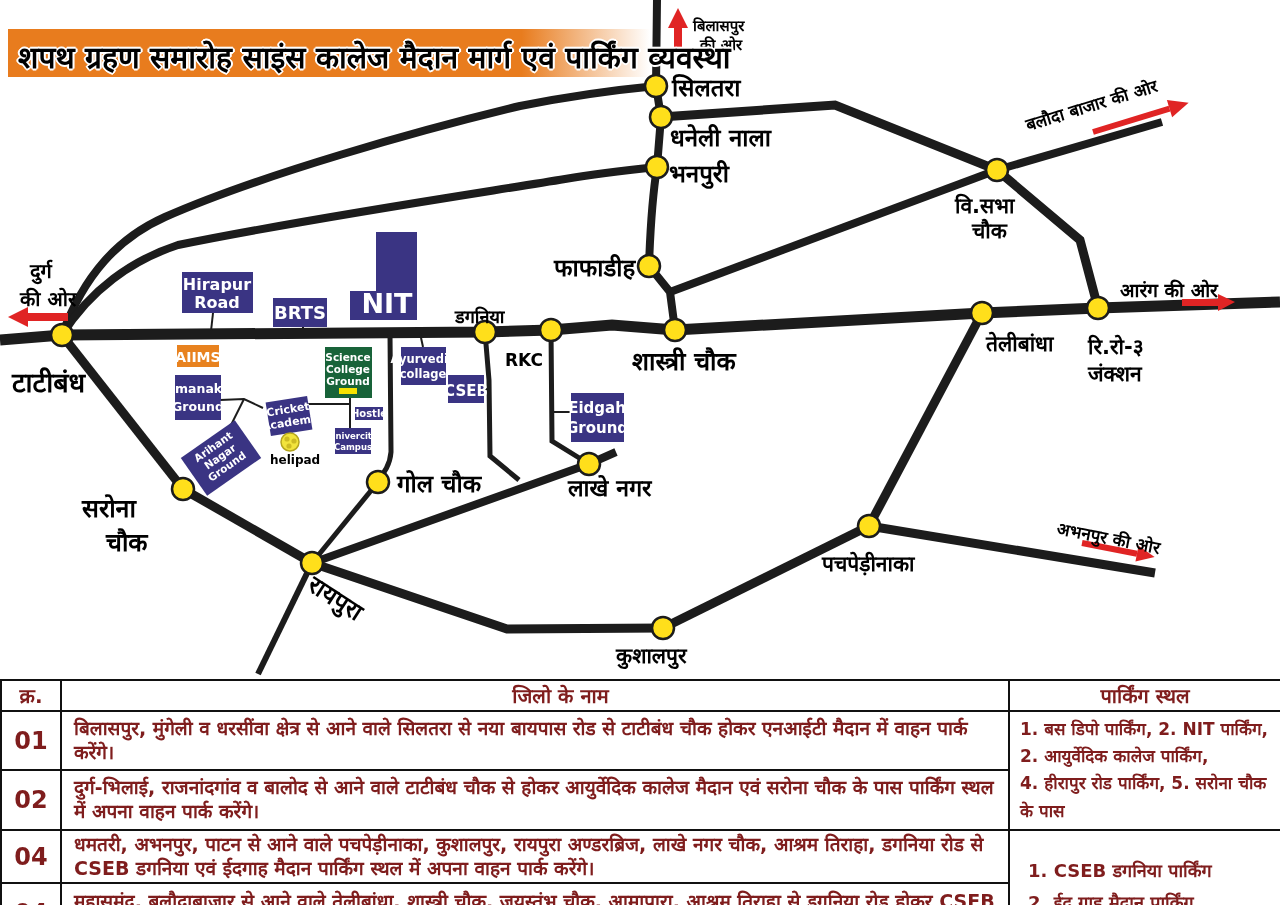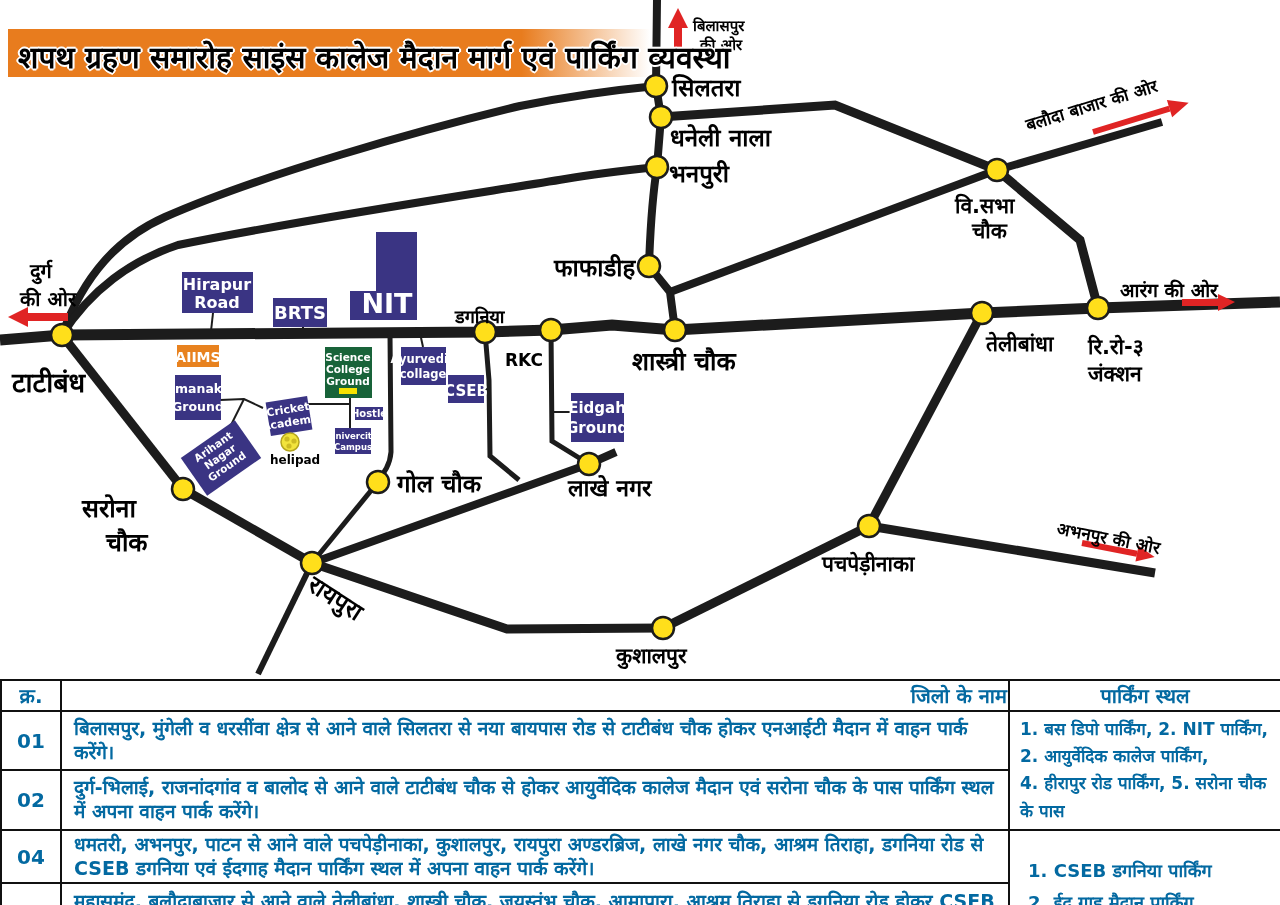--- a/index.html
+++ b/index.html
@@ -19,30 +19,30 @@
   .red{fill:var(--arrow_red);}
   #banner{position:absolute;left:8px;top:6px;width:642px;height:48px;
     background:linear-gradient(90deg,var(--banner_orange) 0%,var(--banner_orange) 80%,rgba(232,124,30,0) 100%);margin-top:23px;}
   #banner span{display:block;white-space:nowrap;line-height:58px;padding-left:10px;
     font-size:30px;font-weight:bold;color:#000;
     text-shadow:-2px 0 0 #fff,2px 0 0 #fff,0 -2px 0 #fff,0 2px 0 #fff,
                 -1px -1px 0 #fff,1px 1px 0 #fff,-1px 1px 0 #fff,1px -1px 0 #fff;}
   
   #route-table{position:absolute;left:0;top:679px;width:1280px;height:226px;
     border-collapse:collapse;table-layout:fixed;background:#fff;}
-  #route-table td,#route-table th{border:2px solid #111;color:#0369a1;vertical-align:middle;
+  #route-table td,#route-table th{border:2px solid #111;color:#7f1d1d;vertical-align:middle;
     font-family:"DejaVu Sans",sans-serif;}
   #route-table th{font-size:20px;font-weight:bold;}
   .col-sno{width:60px;}
   .col-districts{width:948px;}
   .col-parking{width:272px;}
   th.h-sno{text-align:center;}
-  th.h-districts{text-align:right;padding-left:52px;}
+  th.h-districts{text-align:center;padding-left:52px;}
   th.h-parking{text-align:center;}
-  td.sno{text-align:center;font-size:20px;font-weight:bold;}
+  td.sno{text-align:center;font-size:24px;font-weight:bold;}
   td.rowtext{font-size:19px;font-weight:bold;line-height:1.25;padding:2px 10px 2px 12px;}
   td.parkcell{vertical-align:middle;padding:4px 6px 4px 10px;margin-top:40px;}
   .parkline{font-size:17px;font-weight:bold;line-height:1.6;}
   .parkline.b{font-size:18px;line-height:1.75;padding-left:8px;}
   tr.hrow{height:31px;} tr.r1{height:30px;} tr.r2{height:48px;} tr.r3{height:51px;} tr.r4{height:60px;}
 </style>
 </head>
 <body>
 
 <div id="stage">

